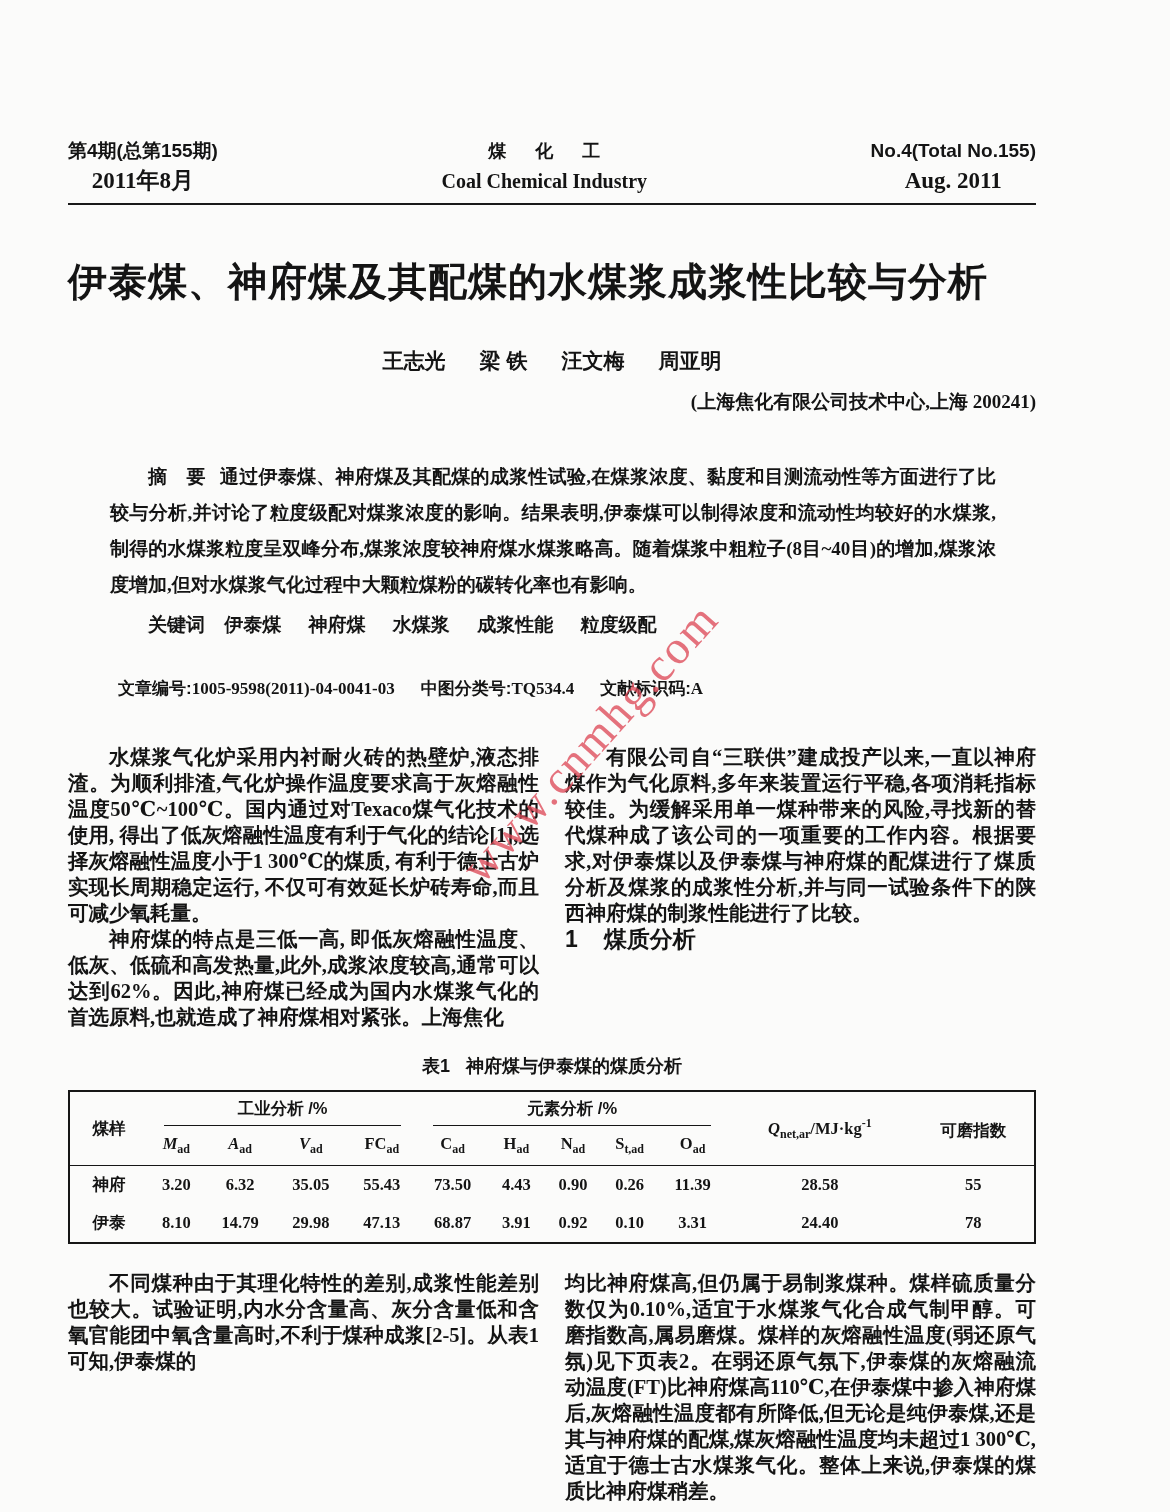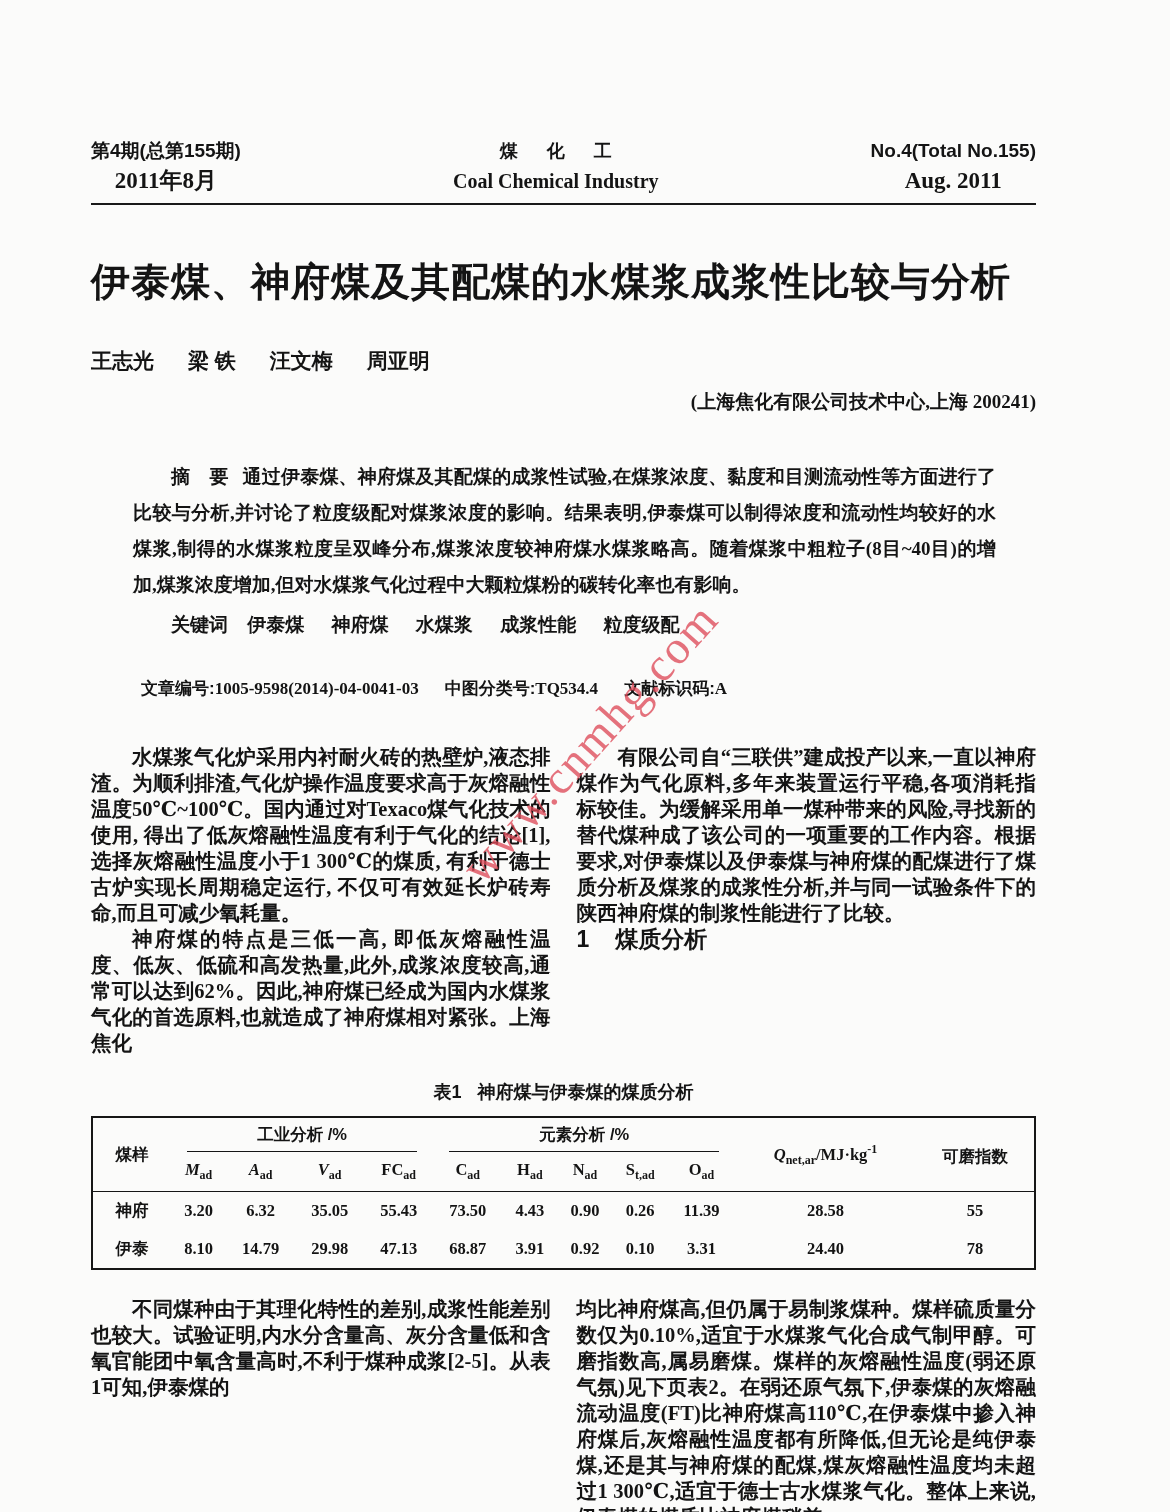--- a/index.html
+++ b/index.html
@@ -6,38 +6,38 @@
   body{
     width:1170px;height:1512px;
     background:#fbfbfa;
     color:#141414;
     font-family:"Liberation Serif","DejaVu Serif",serif;
     position:relative;
     overflow:hidden;
   }
   .page{
     position:absolute;inset:0;
-    padding:136px 134px 0 91px;
+    padding:136px 134px 0 68px;
     box-sizing:border-box;
   }
   
   .jheader{display:flex;justify-content:space-between;align-items:flex-start;}
   .jh-block{text-align:center;line-height:30px;}
   .jh-cn{font-family:"Liberation Sans","DejaVu Sans",sans-serif;font-weight:bold;font-size:19px;}
   .jh-sub{font-size:23px;font-weight:600;}
   .jh-center-title{font-family:"Liberation Sans","DejaVu Sans",sans-serif;font-weight:bold;font-size:18px;letter-spacing:12px;padding-left:12px;}
   .jh-center-en{font-size:20px;font-weight:600;}
   .jh-rule{border:none;border-top:2.4px solid #191919;margin:7px 0 0 0;}
   
   .title{
     margin-top:50px;text-align:left;
     font-family:"Liberation Sans","DejaVu Sans",sans-serif;
     font-weight:bold;font-size:39px;letter-spacing:1px;
   }
-  .authors{margin-top:38px;display:flex;justify-content:flex-start;gap:34px;
+  .authors{margin-top:38px;display:flex;justify-content:center;gap:34px;
     font-family:"Liberation Sans","DejaVu Sans",sans-serif;font-weight:bold;font-size:21px;}
   .affiliation{margin-top:14px;text-align:right;font-size:19px;font-weight:600;}
   
   .abstract{margin:44px 40px 0 42px;font-size:19px;line-height:36px;text-align:justify;font-weight:600;}
   .abstract .lead{text-indent:2em;margin:0;}
   .ab-label,.kw-label{font-family:"Liberation Sans","DejaVu Sans",sans-serif;font-weight:bold;margin-right:14px;}
   .keywords{margin:4px 40px 0 42px;font-size:19px;line-height:36px;text-indent:2em;
     font-family:"Liberation Sans","DejaVu Sans",sans-serif;font-weight:bold;}
   .keywords .kw{margin-right:22px;}
   .meta-line{margin:34px 0 0 50px;font-size:17px;font-weight:600;}
@@ -117,21 +117,21 @@
   <div class="keywords">
     <span class="kw-label">关键词</span>
     <span class="kw">伊泰煤</span>
     <span class="kw">神府煤</span>
     <span class="kw">水煤浆</span>
     <span class="kw">成浆性能</span>
     <span class="kw">粒度级配</span>
   </div>
 
   <div class="meta-line">
-    <span class="meta-label">文章编号:</span><span class="meta-val">1005-9598(2014)-04-0041-03</span><span class="meta-label">中图分类号:</span><span class="meta-val">TQ534.4</span><span class="meta-label">文献标识码:</span><span>A</span>
+    <span class="meta-label">文章编号:</span><span class="meta-val">1005-9598(2011)-04-0041-03</span><span class="meta-label">中图分类号:</span><span class="meta-val">TQ534.4</span><span class="meta-label">文献标识码:</span><span>A</span>
   </div>
 
   <div class="cols">
     <div class="col">
       <p>水煤浆气化炉采用内衬耐火砖的热壁炉,液态排渣。为顺利排渣,气化炉操作温度要求高于灰熔融性温度50℃~100℃。国内通过对Texaco煤气化技术的使用, 得出了低灰熔融性温度有利于气化的结论[1],选择灰熔融性温度小于1 300℃的煤质, 有利于德士古炉实现长周期稳定运行, 不仅可有效延长炉砖寿命,而且可减少氧耗量。</p>
       <p>神府煤的特点是三低一高, 即低灰熔融性温度、低灰、低硫和高发热量,此外,成浆浓度较高,通常可以达到62%。因此,神府煤已经成为国内水煤浆气化的首选原料,也就造成了神府煤相对紧张。上海焦化</p>
     </div>
     <div class="col">
       <p>有限公司自“三联供”建成投产以来,一直以神府煤作为气化原料,多年来装置运行平稳,各项消耗指标较佳。为缓解采用单一煤种带来的风险,寻找新的替代煤种成了该公司的一项重要的工作内容。根据要求,对伊泰煤以及伊泰煤与神府煤的配煤进行了煤质分析及煤浆的成浆性分析,并与同一试验条件下的陕西神府煤的制浆性能进行了比较。</p>
       <p class="sec-head"><span class="sec-num">1</span><span>煤质分析</span></p>

